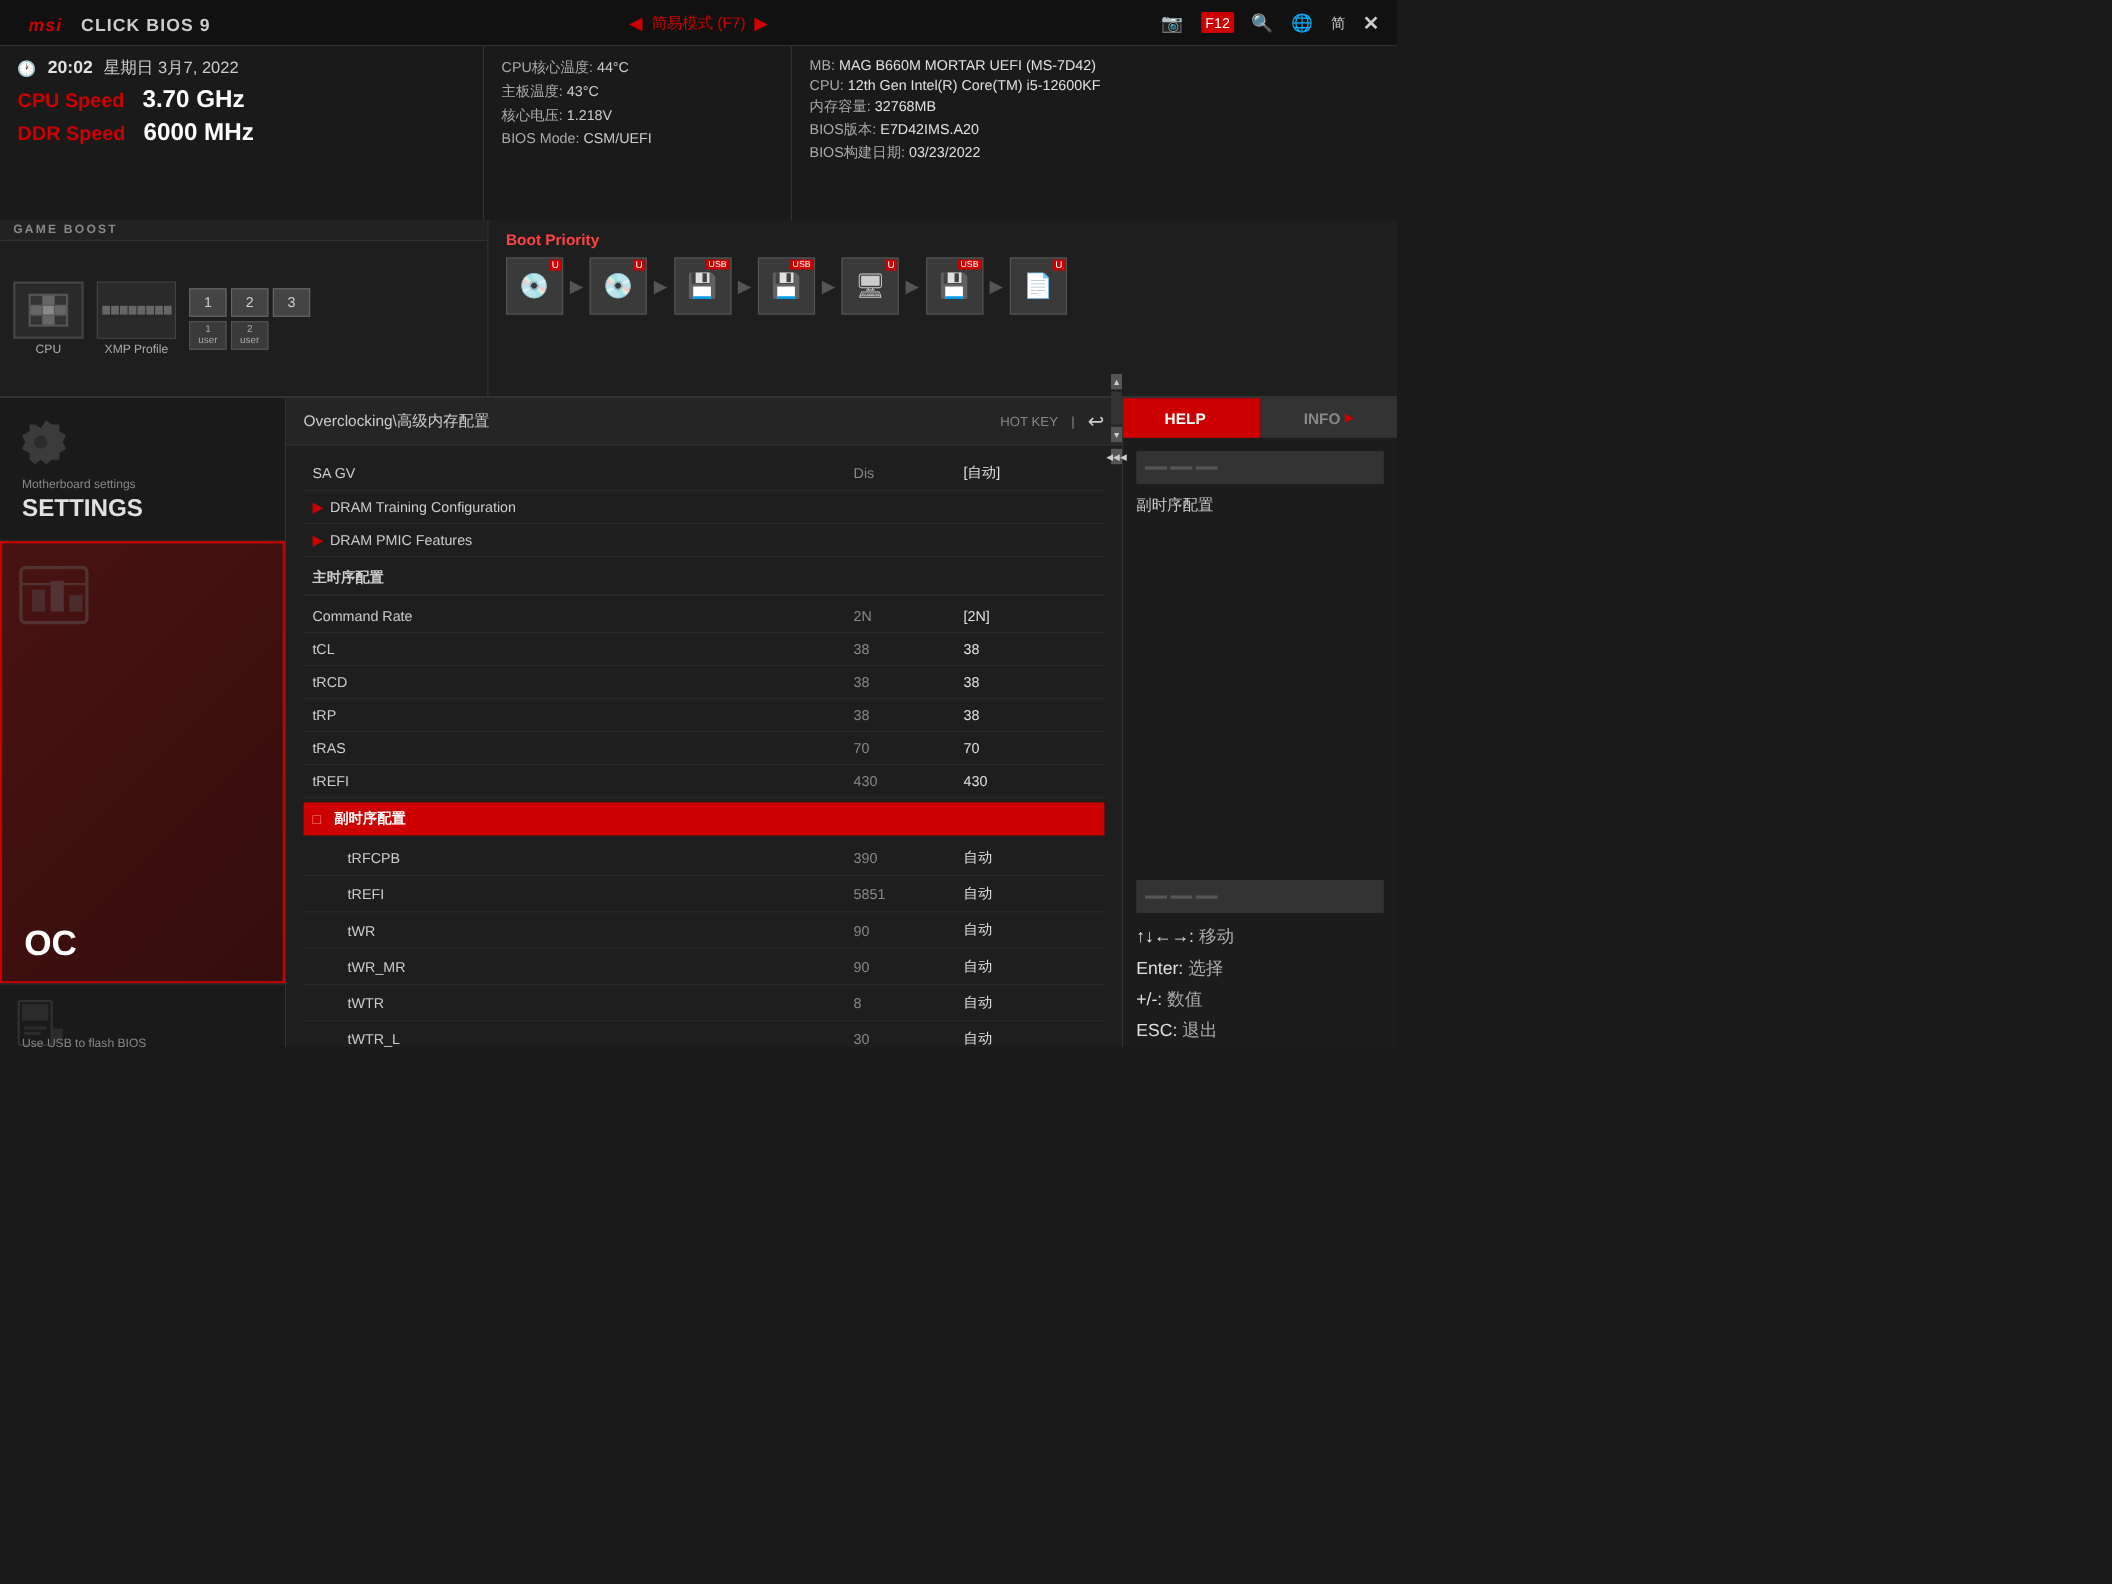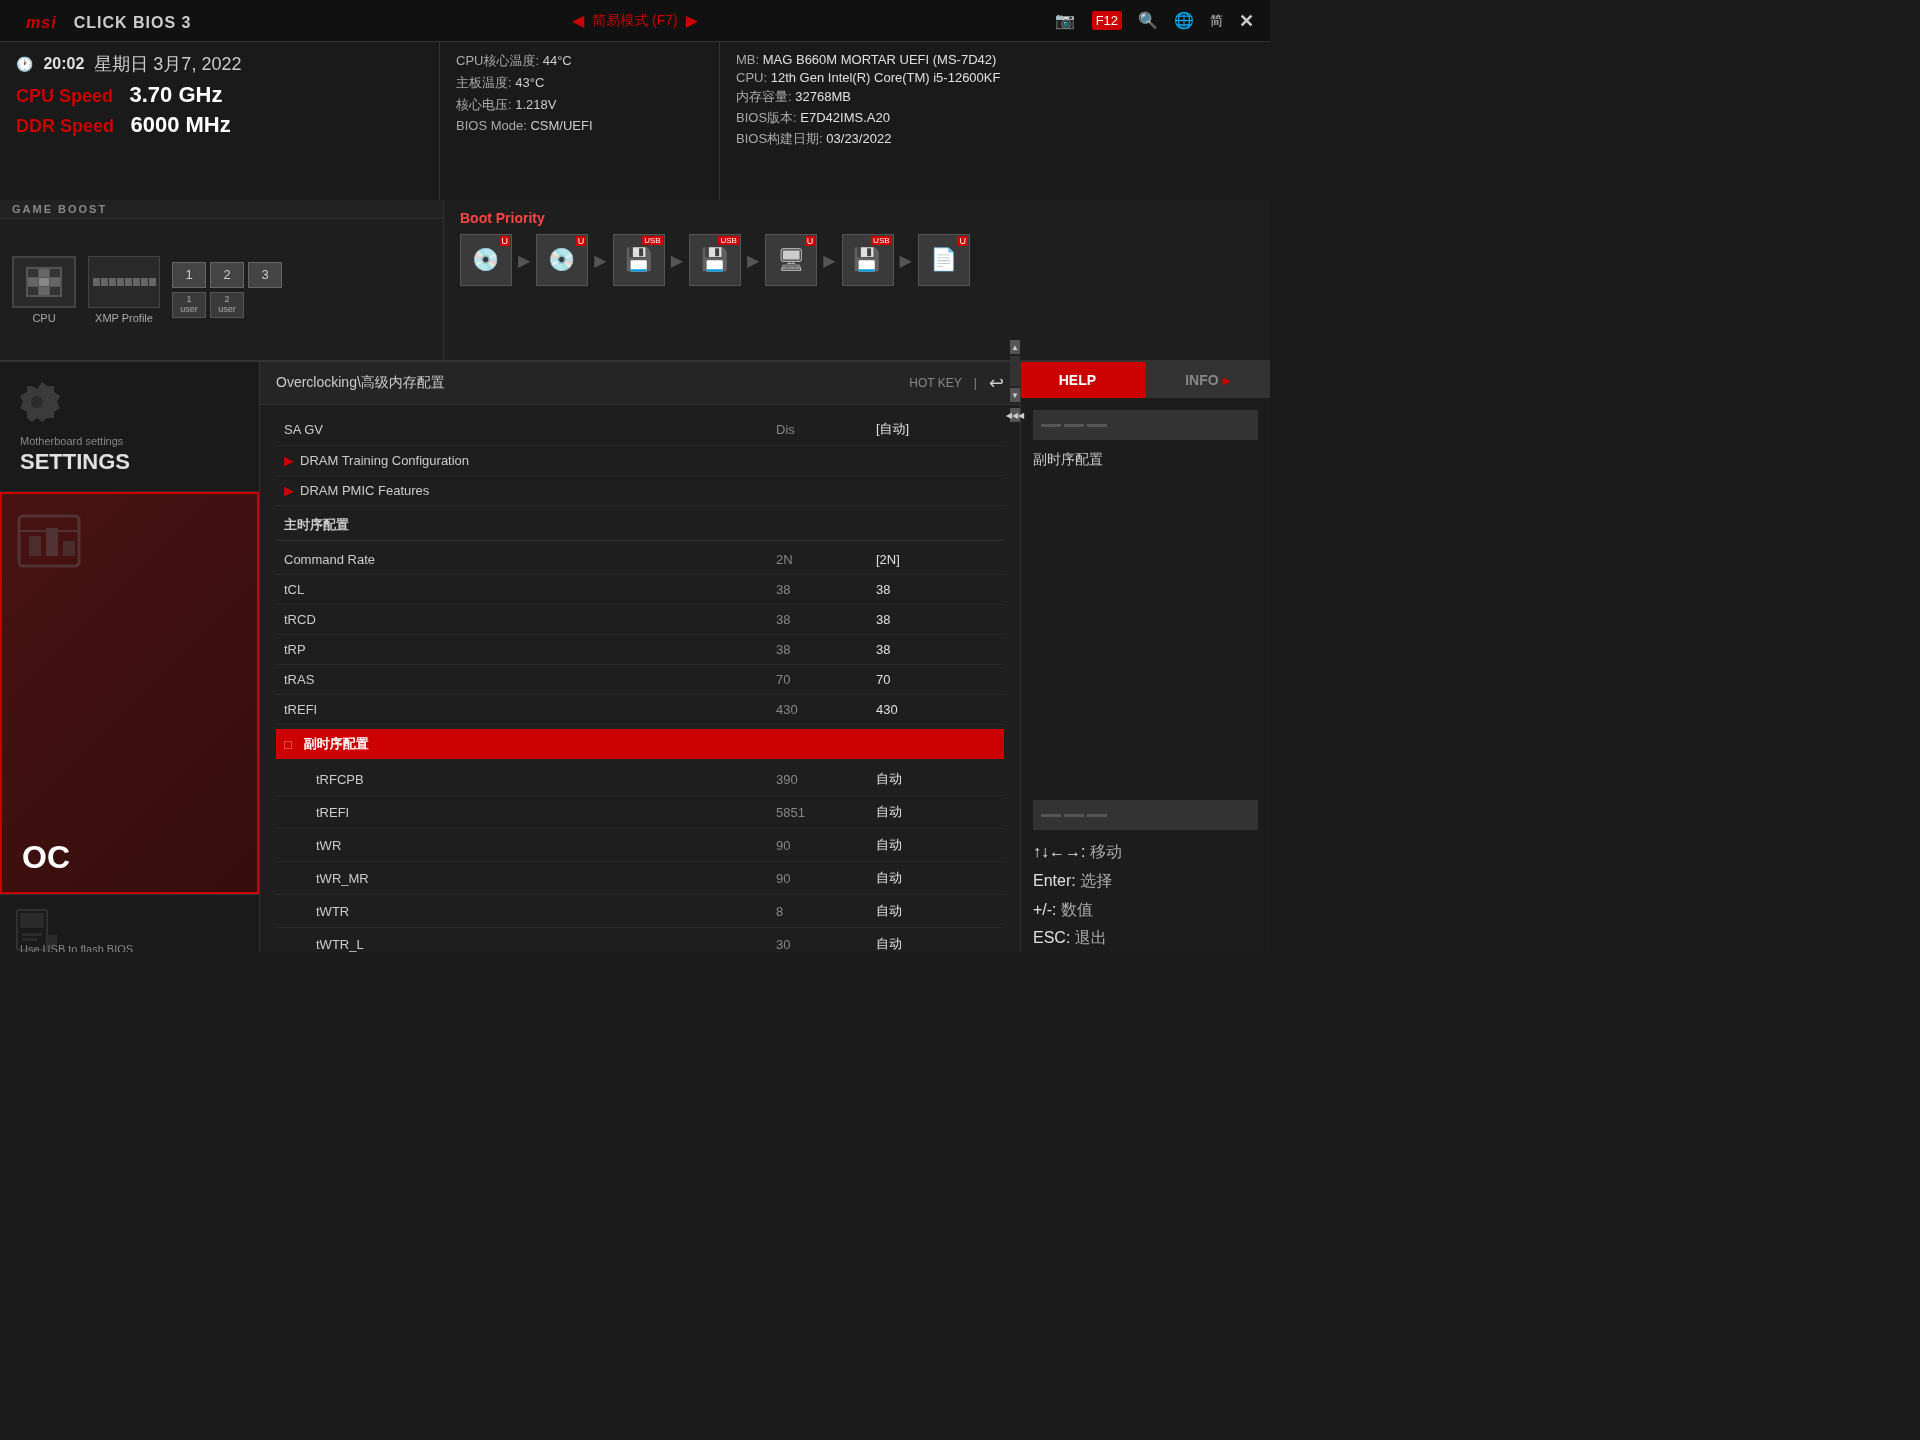--- a/index.html
+++ b/index.html
@@ -68,21 +68,21 @@
       border-right: 1px solid #333;
     }
     .clock-row {
       display: flex;
       align-items: center;
       gap: 10px;
       margin-bottom: 6px;
     }
     .clock-icon { color: #ccc; font-size: 14px; }
     .time { color: #e0e0e0; font-size: 16px; font-weight: bold; }
-    .date { color: #ccc; font-size: 18px; }
+    .date { color: #ccc; font-size: 15px; }
     .speed-row { margin: 4px 0; }
     .speed-label { color: #cc0000; font-size: 18px; font-weight: bold; }
     .speed-value { color: white; font-size: 22px; font-weight: bold; margin-left: 12px; }
 
     .info-middle {
       width: 280px;
       padding: 10px 16px;
       border-right: 1px solid #333;
       font-size: 13px;
     }
@@ -266,21 +266,21 @@
       display: flex;
     }
 
   </style>
 </head>
 <body>
 
 <div class="top-bar">
   <div class="logo">
     <span style="color:#cc0000;font-style:italic;">msi</span>
-    <span>CLICK BIOS 3</span>
+    <span>CLICK BIOS 9</span>
   </div>
   <div class="top-center">
     <span style="font-size:16px;">◀</span>
     <span>简易模式 (F7)</span>
     <span style="font-size:16px;">▶</span>
   </div>
   <div class="top-right">
     <span style="font-size:16px;">📷</span>
     <span class="f12-btn">F12</span>
     <span style="font-size:16px;">🔍</span>

